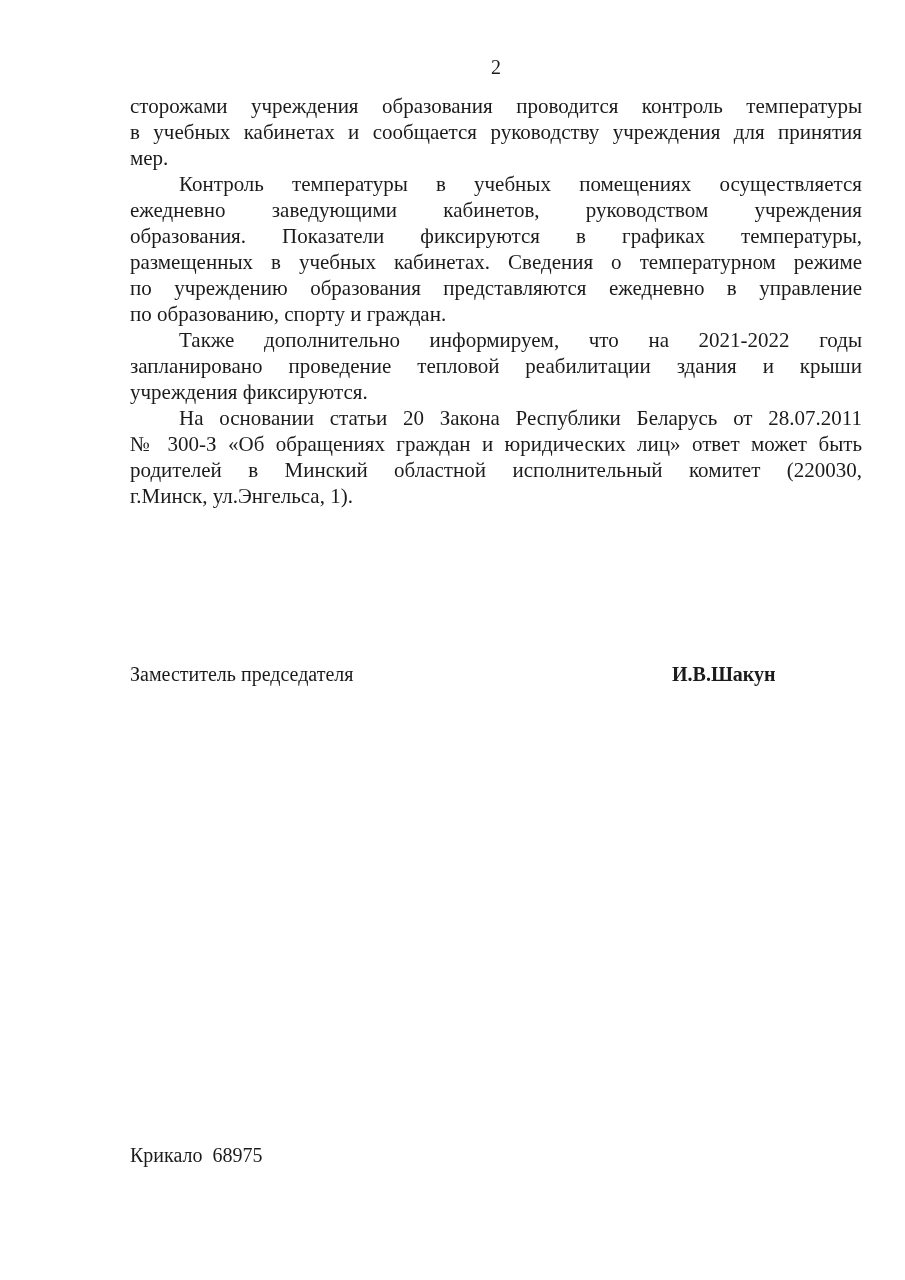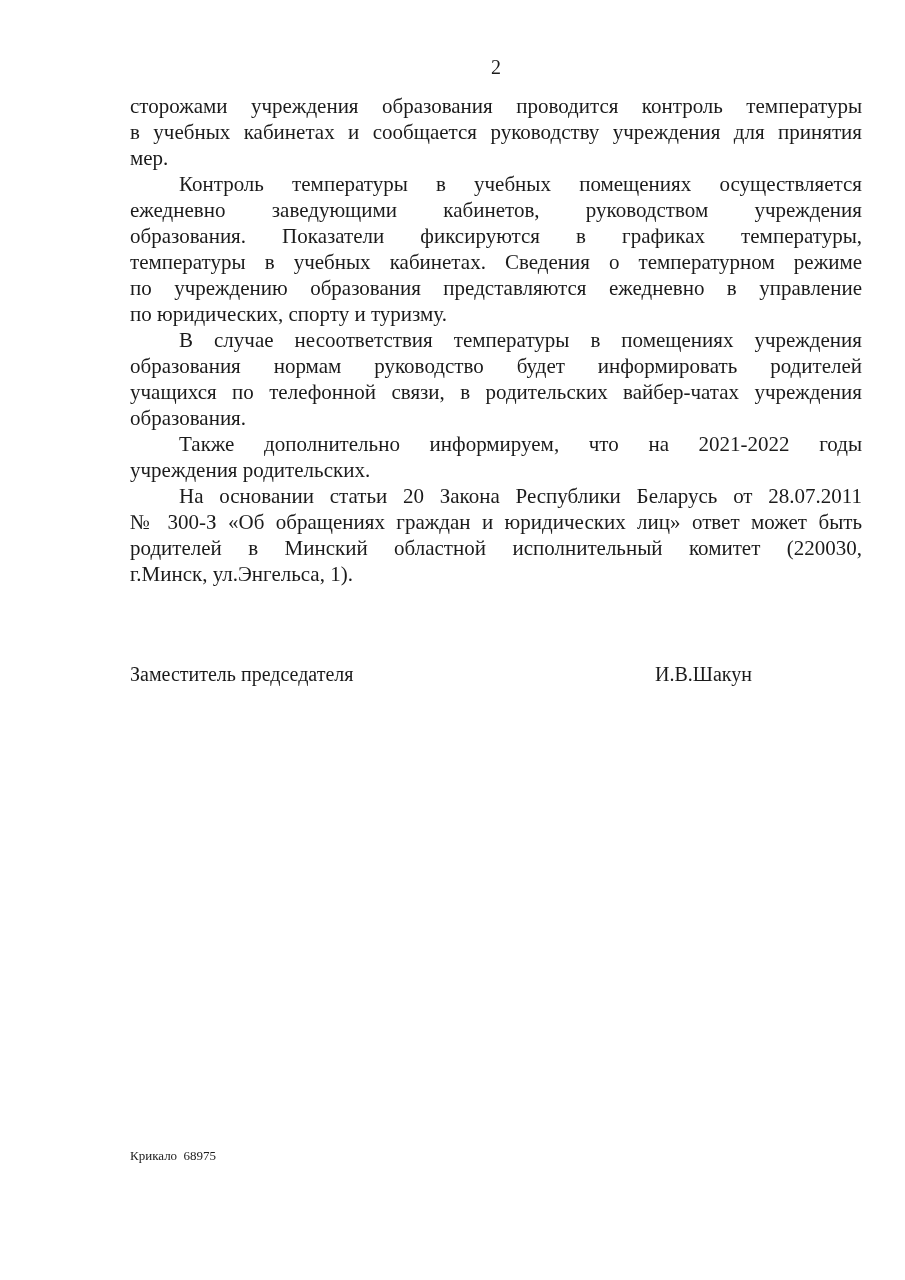--- a/index.html
+++ b/index.html
@@ -57,28 +57,29 @@
     font-size: 20px;
     line-height: 26px;
   }
   .signature-title {
     position: absolute;
     left: 0;
     top: 0;
   }
   .signature-name {
     position: absolute;
-    left: 525px;
+    left: 542px;
     top: 0;
+    font-weight: bold;
   }
   .footer-reference {
     position: absolute;
     top: 1146px;
     left: 130px;
-    font-size: 13px;
+    font-size: 20px;
     line-height: 19px;
     white-space: pre;
   }
 </style>
 </head>
 <body>
 
 <div class="page">
 
   <div class="page-number">2</div>
@@ -86,33 +87,28 @@
   <div class="letter-body">
       <div class="paragraph">
         <div class="line">сторожами учреждения образования проводится контроль температуры</div>
         <div class="line">в учебных кабинетах и сообщается руководству учреждения для принятия</div>
         <div class="line last">мер.</div>
       </div>
       <div class="paragraph">
         <div class="line indent">Контроль температуры в учебных помещениях осуществляется</div>
         <div class="line">ежедневно заведующими кабинетов, руководством учреждения</div>
         <div class="line">образования. Показатели фиксируются в графиках температуры,</div>
-        <div class="line">температуры в учебных кабинетах. Сведения о температурном режиме</div>
+        <div class="line">размещенных в учебных кабинетах. Сведения о температурном режиме</div>
         <div class="line">по учреждению образования представляются ежедневно в управление</div>
-        <div class="line last">по юридических, спорту и туризму.</div>
-      </div>
-      <div class="paragraph">
-        <div class="line indent">В случае несоответствия температуры в помещениях учреждения</div>
-        <div class="line">образования нормам руководство будет информировать родителей</div>
-        <div class="line">учащихся по телефонной связи, в родительских вайбер-чатах учреждения</div>
-        <div class="line last">образования.</div>
+        <div class="line last">по образованию, спорту и граждан.</div>
       </div>
       <div class="paragraph">
         <div class="line indent">Также дополнительно информируем, что на 2021-2022 годы</div>
-        <div class="line last">учреждения родительских.</div>
+        <div class="line">запланировано проведение тепловой реабилитации здания и крыши</div>
+        <div class="line last">учреждения фиксируются.</div>
       </div>
       <div class="paragraph">
         <div class="line indent">На основании статьи 20 Закона Республики Беларусь от 28.07.2011</div>
         <div class="line">№ 300-З «Об обращениях граждан и юридических лиц» ответ может быть</div>
         <div class="line">родителей в Минский областной исполнительный комитет (220030,</div>
         <div class="line last">г.Минск, ул.Энгельса, 1).</div>
       </div>
     </div>
 
   <div class="signature">

